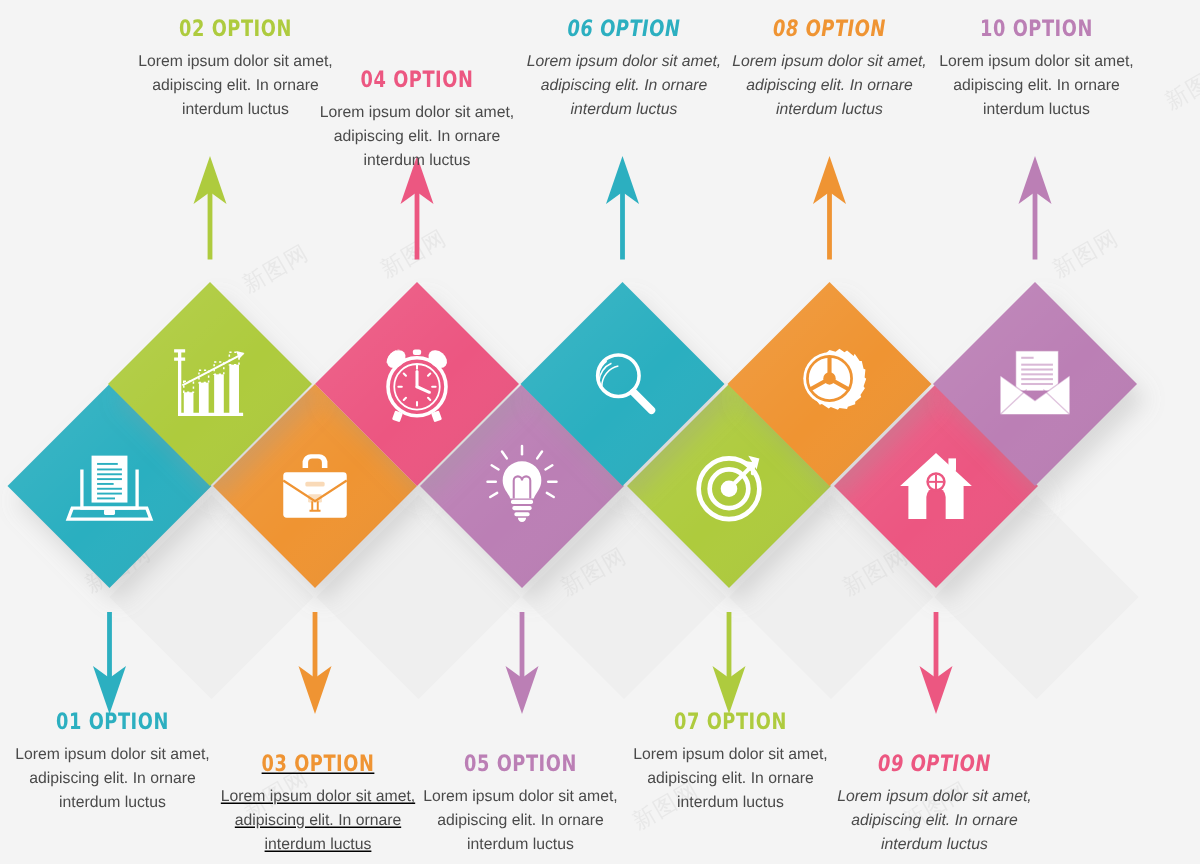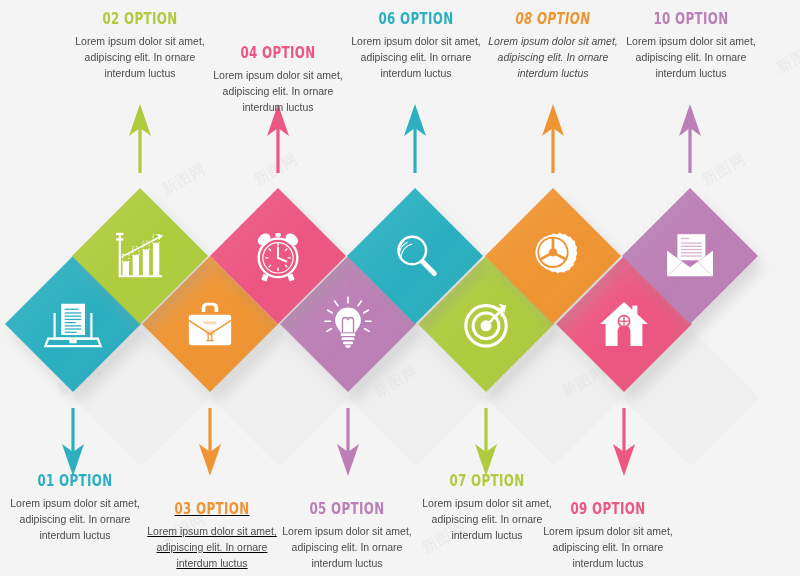--- a/index.html
+++ b/index.html
@@ -356,39 +356,39 @@
           <rect x="-1.6" y="10" width="3.2" height="48" fill="#AECB3E"></rect>
      <path d="M0,78 L11,46 L0,54 L-11,46 Z" fill="#AECB3E"></path>
         </g>
         <g transform="translate(624,0)">
           <rect x="-1.6" y="10" width="3.2" height="48" fill="#EC5781"></rect>
      <path d="M0,78 L11,46 L0,54 L-11,46 Z" fill="#EC5781"></path>
         </g>
       </g>
   </svg>
 
-  <div class="label-block" style="left:65px;top:10px;">
+  <div class="label-block" style="left:82px;top:10px;">
     <p class="label-title" style="color:#AECB3E">02 OPTION</p>
     <p class="label-body">
       <span>Lorem ipsum dolor sit amet,</span><br>
       <span>adipiscing elit. In ornare</span><br>
       <span>interdum luctus</span>
     </p>
   </div>
 
   <div class="label-block" style="left:203px;top:10px;margin-top:34px;">
     <p class="label-title" style="color:#EC5781">04 OPTION</p>
     <p class="label-body">
       <span>Lorem ipsum dolor sit amet,</span><br>
       <span>adipiscing elit. In ornare</span><br>
       <span>interdum luctus</span>
     </p>
   </div>
 
-  <div class="label-block" style="left:341px;top:10px;">
+  <div class="label-block" style="left:341px;top:10px;font-style:italic;">
     <p class="label-title" style="color:#2CAFC0">06 OPTION</p>
     <p class="label-body">
       <span>Lorem ipsum dolor sit amet,</span><br>
       <span>adipiscing elit. In ornare</span><br>
       <span>interdum luctus</span>
     </p>
   </div>
 
   <div class="label-block" style="left:478px;top:10px;font-style:italic;">
     <p class="label-title" style="color:#EF9433">08 OPTION</p>
@@ -437,21 +437,21 @@
 
   <div class="label-block" style="left:412px;top:472px;">
     <p class="label-title" style="color:#AECB3E">07 OPTION</p>
     <p class="label-body">
       <span>Lorem ipsum dolor sit amet,</span><br>
       <span>adipiscing elit. In ornare</span><br>
       <span>interdum luctus</span>
     </p>
   </div>
 
-  <div class="label-block" style="left:533px;top:500px;">
+  <div class="label-block" style="left:548px;top:500px;font-style:italic;">
     <p class="label-title" style="color:#EC5781">09 OPTION</p>
     <p class="label-body">
       <span>Lorem ipsum dolor sit amet,</span><br>
       <span>adipiscing elit. In ornare</span><br>
       <span>interdum luctus</span>
     </p>
   </div>
 
 </div>
 

